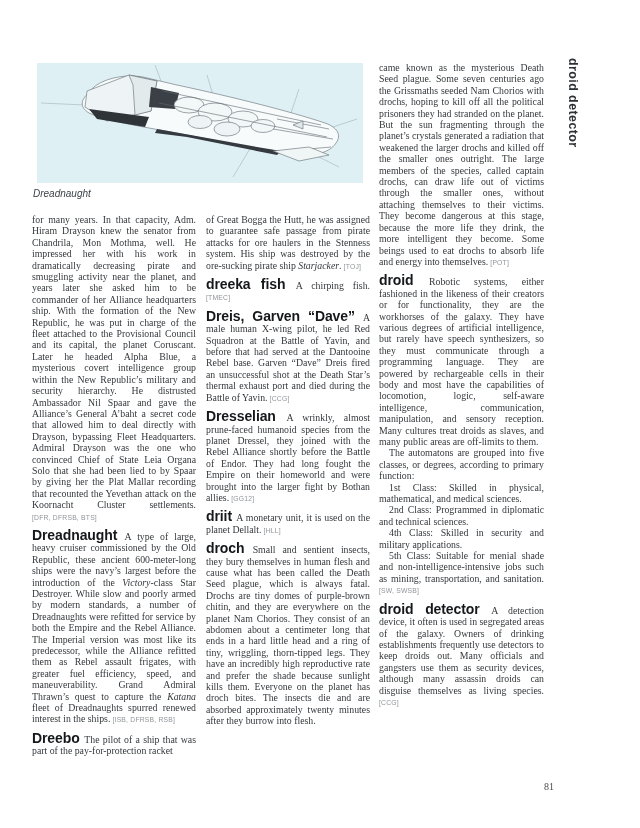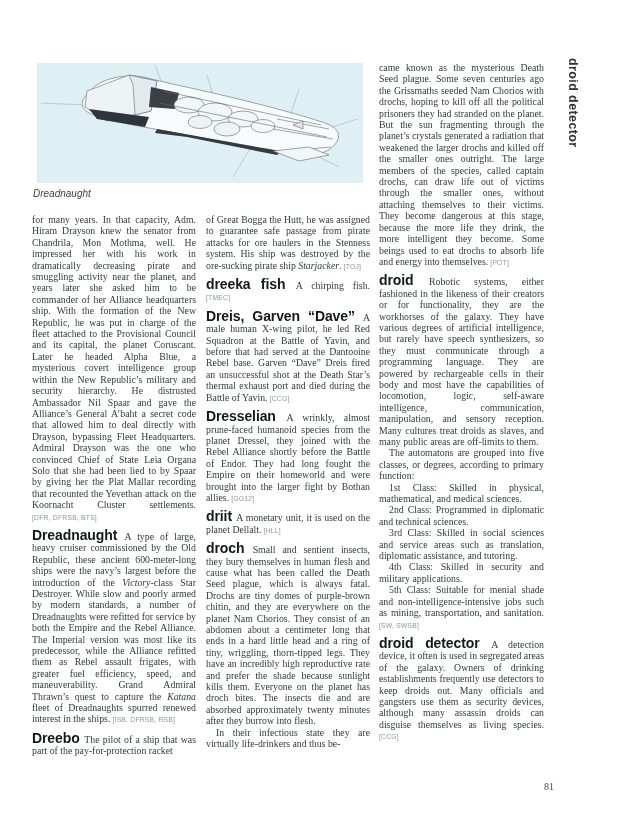--- a/index.html
+++ b/index.html
@@ -109,29 +109,27 @@
       <p class="para entry"><span class="hw">Dreadnaught </span><span>A type of large, heavy cruiser commissioned by the Old Republic, these ancient 600-meter-long ships were the navy’s largest before the introduction of the </span><span class="it">Victory</span><span>-class Star Destroyer. While slow and poorly armed by modern standards, a number of Dreadnaughts were refitted for service by both the Empire and the Rebel Alliance. The Imperial version was most like its predecessor, while the Alliance refitted them as Rebel assault frigates, with greater fuel efficiency, speed, and maneuverability. Grand Admiral Thrawn’s quest to capture the </span><span class="it">Katana</span><span> fleet of Dreadnaughts spurred renewed interest in the ships.</span><span class="cite"> [ISB, DFRSB, RSB]</span></p>
       <p class="para entry"><span class="hw">Dreebo </span><span>The pilot of a ship that was part of the pay-for-protection racket</span></p>
     </div>
   <div class="col" id="col2">
       <p class="para"><span>of Great Bogga the Hutt, he was assigned to guarantee safe passage from pirate attacks for ore haulers in the Stenness system. His ship was destroyed by the ore-sucking pirate ship </span><span class="it">Starjacker</span><span>.</span><span class="cite"> [TOJ]</span></p>
       <p class="para entry"><span class="hw">dreeka fish </span><span>A chirping fish.</span><span class="cite"> [TMEC]</span></p>
       <p class="para entry"><span class="hw">Dreis, Garven “Dave” </span><span>A male human X-wing pilot, he led Red Squadron at the Battle of Yavin, and before that had served at the Dantooine Rebel base. Garven “Dave” Dreis fired an unsuccessful shot at the Death Star’s thermal exhaust port and died during the Battle of Yavin.</span><span class="cite"> [CCG]</span></p>
       <p class="para entry"><span class="hw">Dresselian </span><span>A wrinkly, almost prune-faced humanoid species from the planet Dressel, they joined with the Rebel Alliance shortly before the Battle of Endor. They had long fought the Empire on their homeworld and were brought into the larger fight by Bothan allies.</span><span class="cite"> [GG12]</span></p>
       <p class="para entry"><span class="hw">driit </span><span>A monetary unit, it is used on the planet Dellalt.</span><span class="cite"> [HLL]</span></p>
       <p class="para entry"><span class="hw">droch </span><span>Small and sentient insects, they bury themselves in human flesh and cause what has been called the Death Seed plague, which is always fatal. Drochs are tiny domes of purple-brown chitin, and they are everywhere on the planet Nam Chorios. They consist of an abdomen about a centimeter long that ends in a hard little head and a ring of tiny, wriggling, thorn-tipped legs. They have an incredibly high reproductive rate and prefer the shade because sunlight kills them. Everyone on the planet has droch bites. The insects die and are absorbed approximately twenty minutes after they burrow into flesh.</span></p>
-      <p class="para indent"><span>In their infectious state they are virtually life-drinkers and thus be-</span></p>
     </div>
   <div class="col" id="col3">
       <p class="para"><span>came known as the mysterious Death Seed plague. Some seven centuries ago the Grissmaths seeded Nam Chorios with drochs, hoping to kill off all the political prisoners they had stranded on the planet. But the sun fragmenting through the planet’s crystals generated a radiation that weakened the larger drochs and killed off the smaller ones outright. The large members of the species, called captain drochs, can draw life out of victims through the smaller ones, without attaching themselves to their victims. They become dangerous at this stage, because the more life they drink, the more intelligent they become. Some beings used to eat drochs to absorb life and energy into themselves.</span><span class="cite"> [POT]</span></p>
       <p class="para entry"><span class="hw">droid </span><span>Robotic systems, either fashioned in the likeness of their creators or for functionality, they are the workhorses of the galaxy. They have various degrees of artificial intelligence, but rarely have speech synthesizers, so they must communicate through a programming language. They are powered by rechargeable cells in their body and most have the capabilities of locomotion, logic, self-aware intelligence, communication, manipulation, and sensory reception. Many cultures treat droids as slaves, and many public areas are off-limits to them.</span></p>
       <p class="para indent"><span>The automatons are grouped into five classes, or degrees, according to primary function:</span></p>
       <p class="para indent"><span>1st Class: Skilled in physical, mathematical, and medical sciences.</span></p>
       <p class="para indent"><span>2nd Class: Programmed in diplomatic and technical sciences.</span></p>
-      <p class="para indent"><span>3rd Class: Skilled in social sciences and service areas such as translation, diplomatic assistance, and tutoring.</span></p>
       <p class="para indent"><span>4th Class: Skilled in security and military applications.</span></p>
       <p class="para indent"><span>5th Class: Suitable for menial shade and non-intelligence-intensive jobs such as mining, transportation, and sanitation.</span><span class="cite"> [SW, SWSB]</span></p>
       <p class="para entry"><span class="hw">droid detector </span><span>A detection device, it often is used in segregated areas of the galaxy. Owners of drinking establishments frequently use detectors to keep droids out. Many officials and gangsters use them as security devices, although many assassin droids can disguise themselves as living species.</span><span class="cite"> [CCG]</span></p>
     </div>
 
   <div class="running-head">droid detector</div>
 
   <div class="page-number">81</div>
 
 </div>

